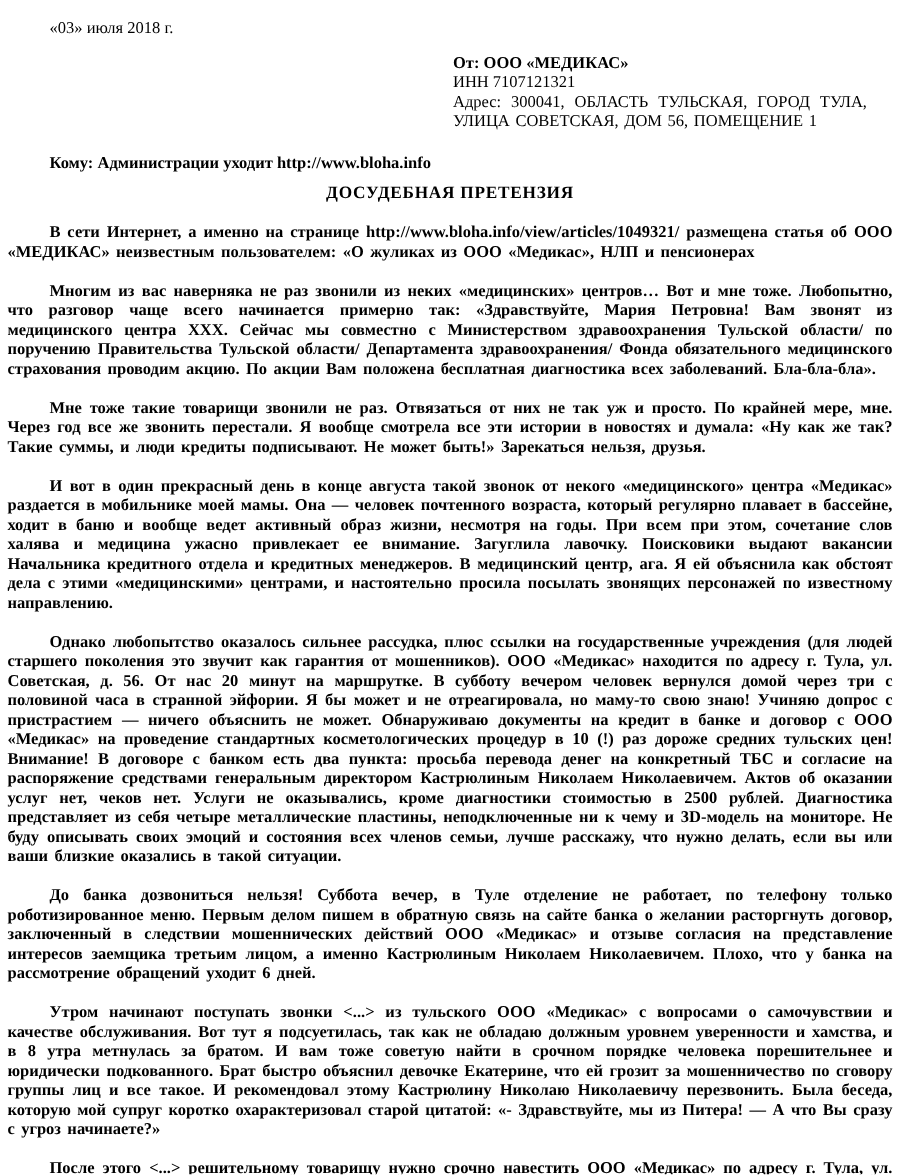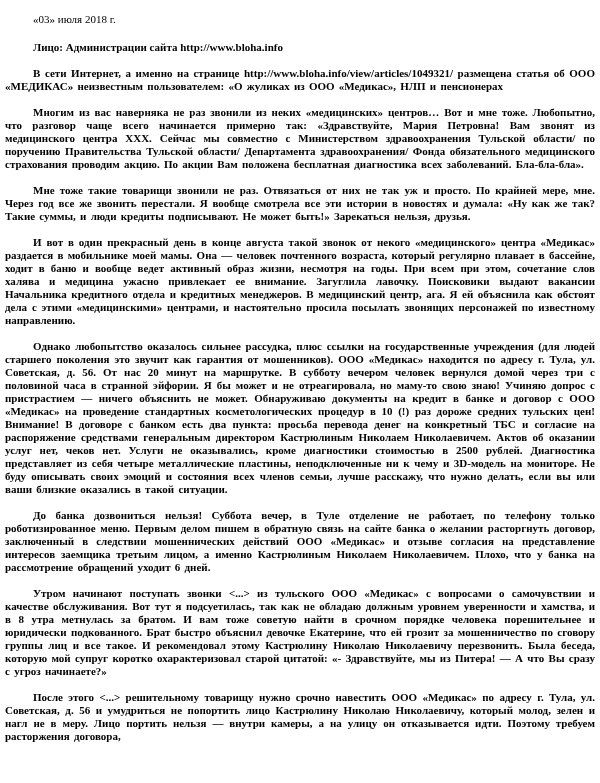--- a/index.html
+++ b/index.html
@@ -57,23 +57,29 @@
     font-weight: bold;
   }
 </style>
 </head>
 <body>
 
 <div class="page">
 
   <div class="date">«03» июля 2018 г.</div>
 
+  <div class="from-block">
+    <div class="from-line">От: ООО «МЕДИКАС»</div>
+    <div class="from-inn">ИНН 7107121321</div>
+    <div class="from-address">Адрес: 300041, ОБЛАСТЬ ТУЛЬСКАЯ, ГОРОД ТУЛА, УЛИЦА СОВЕТСКАЯ, ДОМ 56, ПОМЕЩЕНИЕ 1</div>
+  </div>
 
-  <div class="to-line">Лицо: Администрации сайта http://www.bloha.info</div>
+  <div class="to-line">Кому: Администрации уходит http://www.bloha.info</div>
 
+  <div class="doc-title">ДОСУДЕБНАЯ ПРЕТЕНЗИЯ</div>
 
   <div class="body-text">
     <p>В сети Интернет, а именно на странице http://www.bloha.info/view/articles/1049321/ размещена статья об ООО «МЕДИКАС» неизвестным пользователем: «О жуликах из ООО «Медикас», НЛП и пенсионерах</p>
     <p>Многим из вас наверняка не раз звонили из неких «медицинских» центров… Вот и мне тоже. Любопытно, что разговор чаще всего начинается примерно так: «Здравствуйте, Мария Петровна! Вам звонят из медицинского центра ХХХ. Сейчас мы совместно с Министерством здравоохранения Тульской области/ по поручению Правительства Тульской области/ Департамента здравоохранения/ Фонда обязательного медицинского страхования проводим акцию. По акции Вам положена бесплатная диагностика всех заболеваний. Бла-бла-бла».</p>
     <p>Мне тоже такие товарищи звонили не раз. Отвязаться от них не так уж и просто. По крайней мере, мне. Через год все же звонить перестали. Я вообще смотрела все эти истории в новостях и думала: «Ну как же так? Такие суммы, и люди кредиты подписывают. Не может быть!» Зарекаться нельзя, друзья.</p>
     <p>И вот в один прекрасный день в конце августа такой звонок от некого «медицинского» центра «Медикас» раздается в мобильнике моей мамы. Она — человек почтенного возраста, который регулярно плавает в бассейне, ходит в баню и вообще ведет активный образ жизни, несмотря на годы. При всем при этом, сочетание слов халява и медицина ужасно привлекает ее внимание. Загуглила лавочку. Поисковики выдают вакансии Начальника кредитного отдела и кредитных менеджеров. В медицинский центр, ага. Я ей объяснила как обстоят дела с этими «медицинскими» центрами, и настоятельно просила посылать звонящих персонажей по известному направлению.</p>
     <p>Однако любопытство оказалось сильнее рассудка, плюс ссылки на государственные учреждения (для людей старшего поколения это звучит как гарантия от мошенников). ООО «Медикас» находится по адресу г. Тула, ул. Советская, д. 56. От нас 20 минут на маршрутке. В субботу вечером человек вернулся домой через три с половиной часа в странной эйфории. Я бы может и не отреагировала, но маму-то свою знаю! Учиняю допрос с пристрастием — ничего объяснить не может. Обнаруживаю документы на кредит в банке и договор с ООО «Медикас» на проведение стандартных косметологических процедур в 10 (!) раз дороже средних тульских цен! Внимание! В договоре с банком есть два пункта: просьба перевода денег на конкретный ТБС и согласие на распоряжение средствами генеральным директором Кастрюлиным Николаем Николаевичем. Актов об оказании услуг нет, чеков нет. Услуги не оказывались, кроме диагностики стоимостью в 2500 рублей. Диагностика представляет из себя четыре металлические пластины, неподключенные ни к чему и 3D-модель на мониторе. Не буду описывать своих эмоций и состояния всех членов семьи, лучше расскажу, что нужно делать, если вы или ваши близкие оказались в такой ситуации.</p>
     <p>До банка дозвониться нельзя! Суббота вечер, в Туле отделение не работает, по телефону только роботизированное меню. Первым делом пишем в обратную связь на сайте банка о желании расторгнуть договор, заключенный в следствии мошеннических действий ООО «Медикас» и отзыве согласия на представление интересов заемщика третьим лицом, а именно Кастрюлиным Николаем Николаевичем. Плохо, что у банка на рассмотрение обращений уходит 6 дней.</p>
     <p>Утром начинают поступать звонки &lt;...&gt; из тульского ООО «Медикас» с вопросами о самочувствии и качестве обслуживания. Вот тут я подсуетилась, так как не обладаю должным уровнем уверенности и хамства, и в 8 утра метнулась за братом. И вам тоже советую найти в срочном порядке человека порешительнее и юридически подкованного. Брат быстро объяснил девочке Екатерине, что ей грозит за мошенничество по сговору группы лиц и все такое. И рекомендовал этому Кастрюлину Николаю Николаевичу перезвонить. Была беседа, которую мой супруг коротко охарактеризовал старой цитатой: «- Здравствуйте, мы из Питера! — А что Вы сразу с угроз начинаете?»</p>
     <p>После этого &lt;...&gt; решительному товарищу нужно срочно навестить ООО «Медикас» по адресу г. Тула, ул. Советская, д. 56 и умудриться не попортить лицо Кастрюлину Николаю Николаевичу, который молод, зелен и нагл не в меру. Лицо портить нельзя — внутри камеры, а на улицу он отказывается идти. Поэтому требуем расторжения договора,</p>

